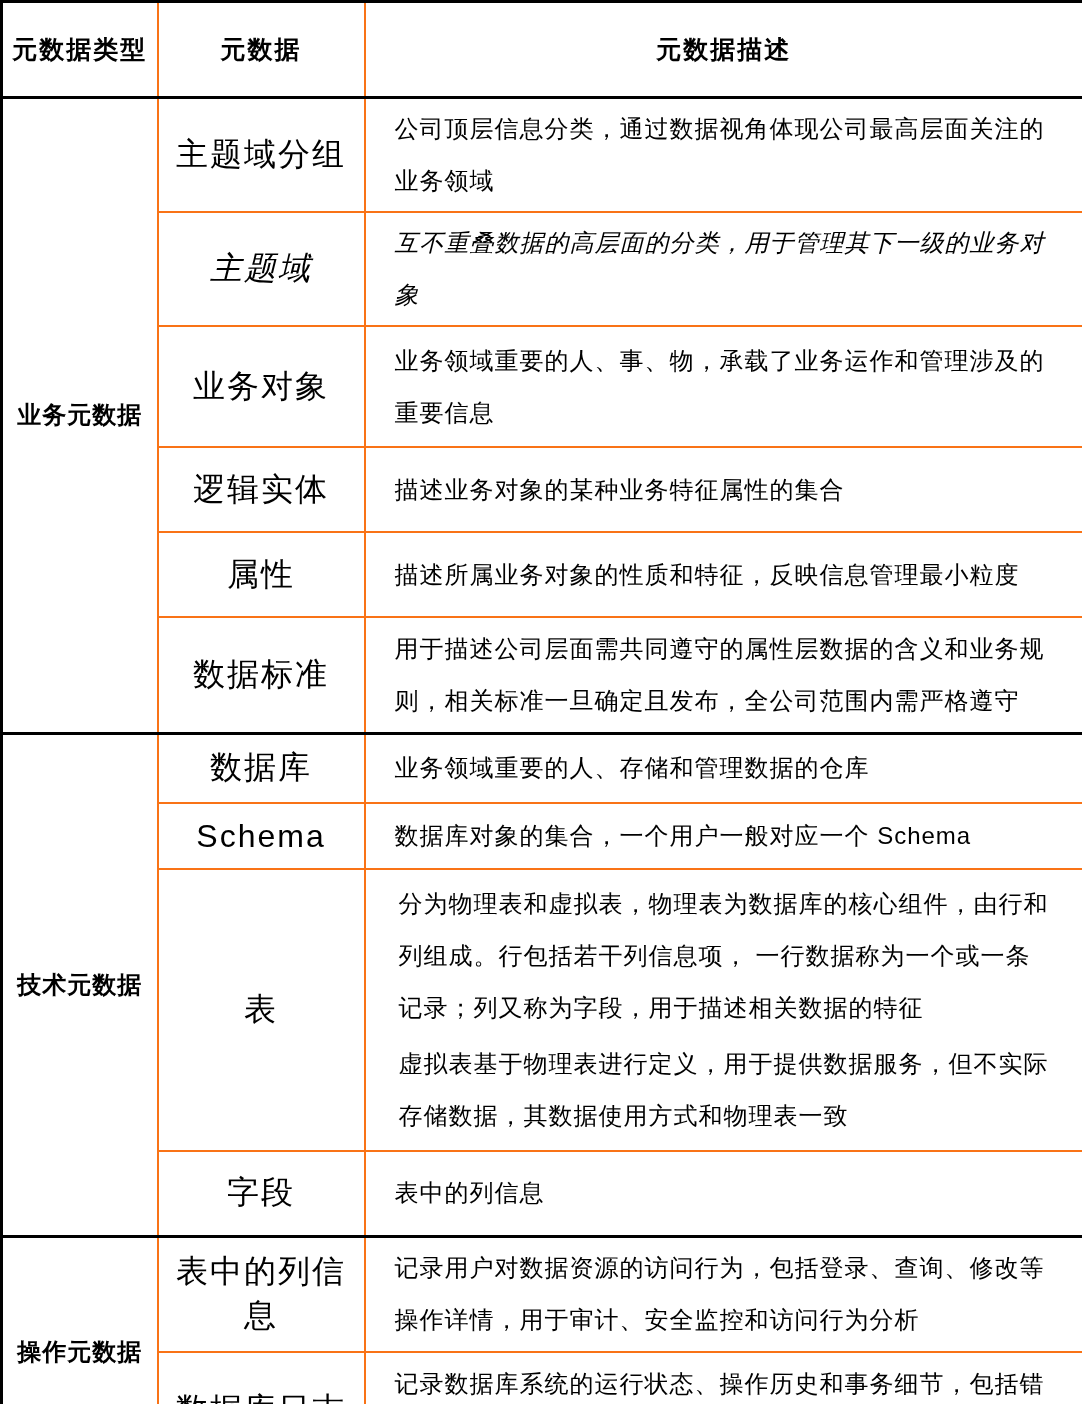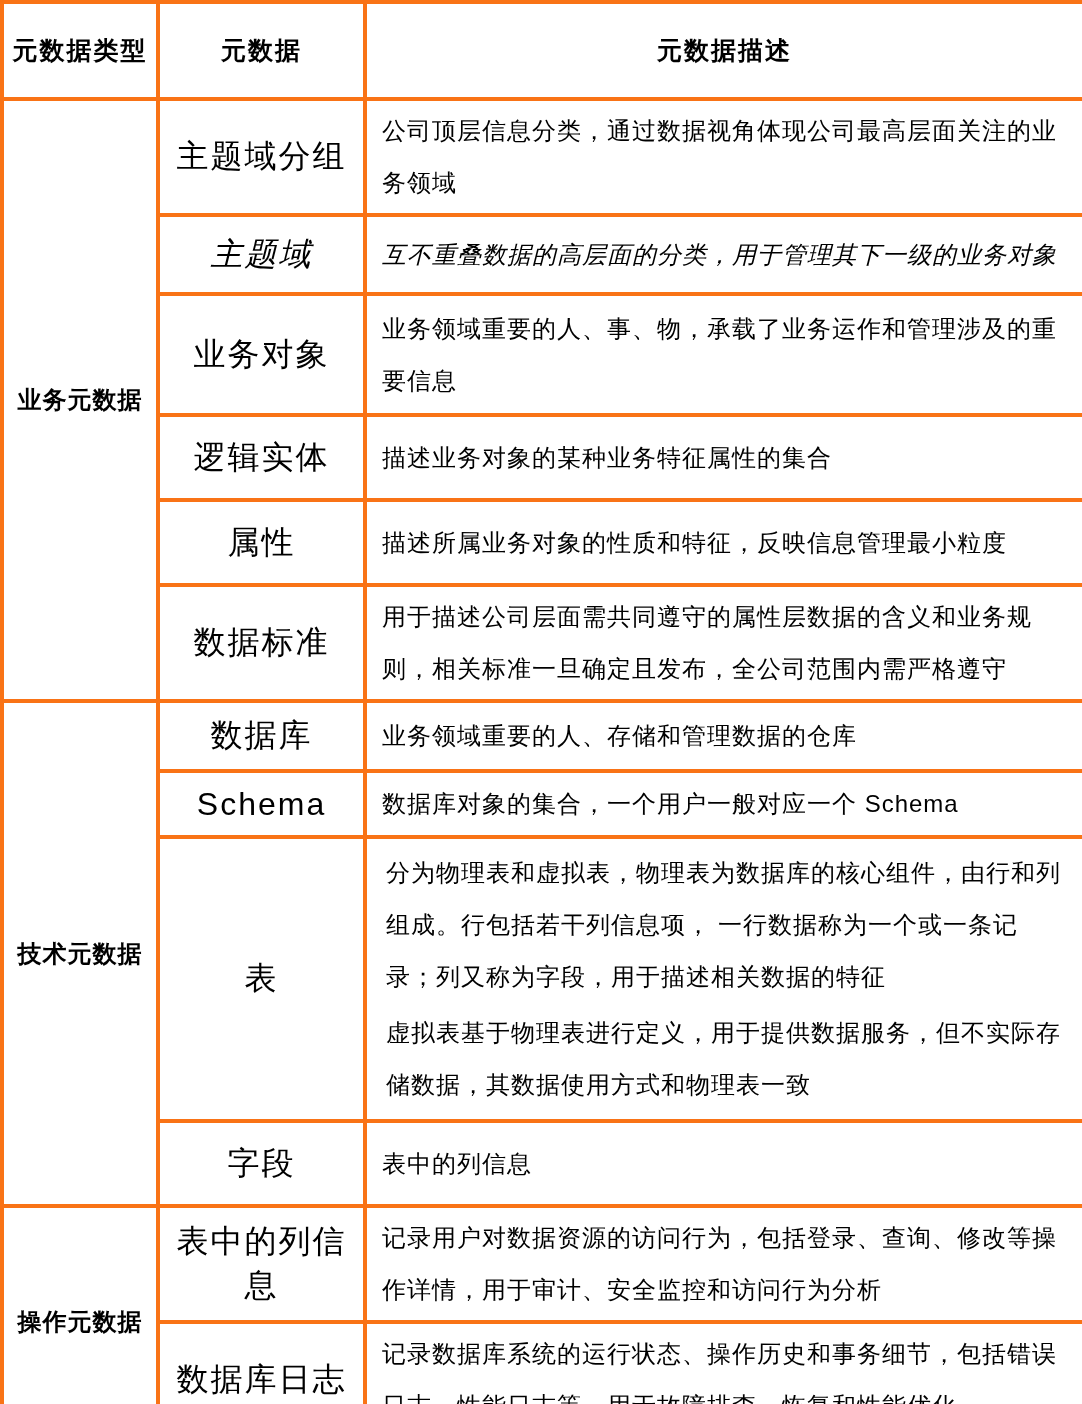--- a/index.html
+++ b/index.html
@@ -14,21 +14,21 @@
     border-collapse: collapse;
     border: 3px solid #000000;
     font-family: "Liberation Sans", sans-serif;
     color: #000000;
     background: #ffffff;
   }
   col.c1 { width: 156px; }
   col.c2 { width: 207px; }
   col.c3 { width: 719px; }
   .doc-table th, .doc-table td {
-    border: 4px solid #f97316;
+    border: 2px solid #f97316;
     vertical-align: middle;
     overflow: hidden;
   }
   thead th {
     border-bottom: 3px solid #000000;
     font-size: 25px;
     font-weight: bold;
     text-align: center;
     letter-spacing: 2px;
     height: 91px;
@@ -46,21 +46,21 @@
     text-align: center;
     font-size: 32px;
     letter-spacing: 2px;
     padding: 0 12px;
   }
   td.desc-cell {
     text-align: left;
     font-size: 24px;
     line-height: 52px;
     letter-spacing: 1px;
-    padding: 4px 15px;
+    padding: 4px 29px;
   }
   td.desc-cell .para { margin: 4px; font-family: Liberation Serif, serif; }
   
   tr.rh113 { height: 113px; }
   tr.rh79  { height: 79px; font-style: italic; }
   tr.rh121 { height: 121px; }
   tr.rh69  { height: 85px; }
   tr.rh116 { height: 116px; }
   tr.rh70  { height: 70px; }
   tr.rh78  { height: 66px; }

